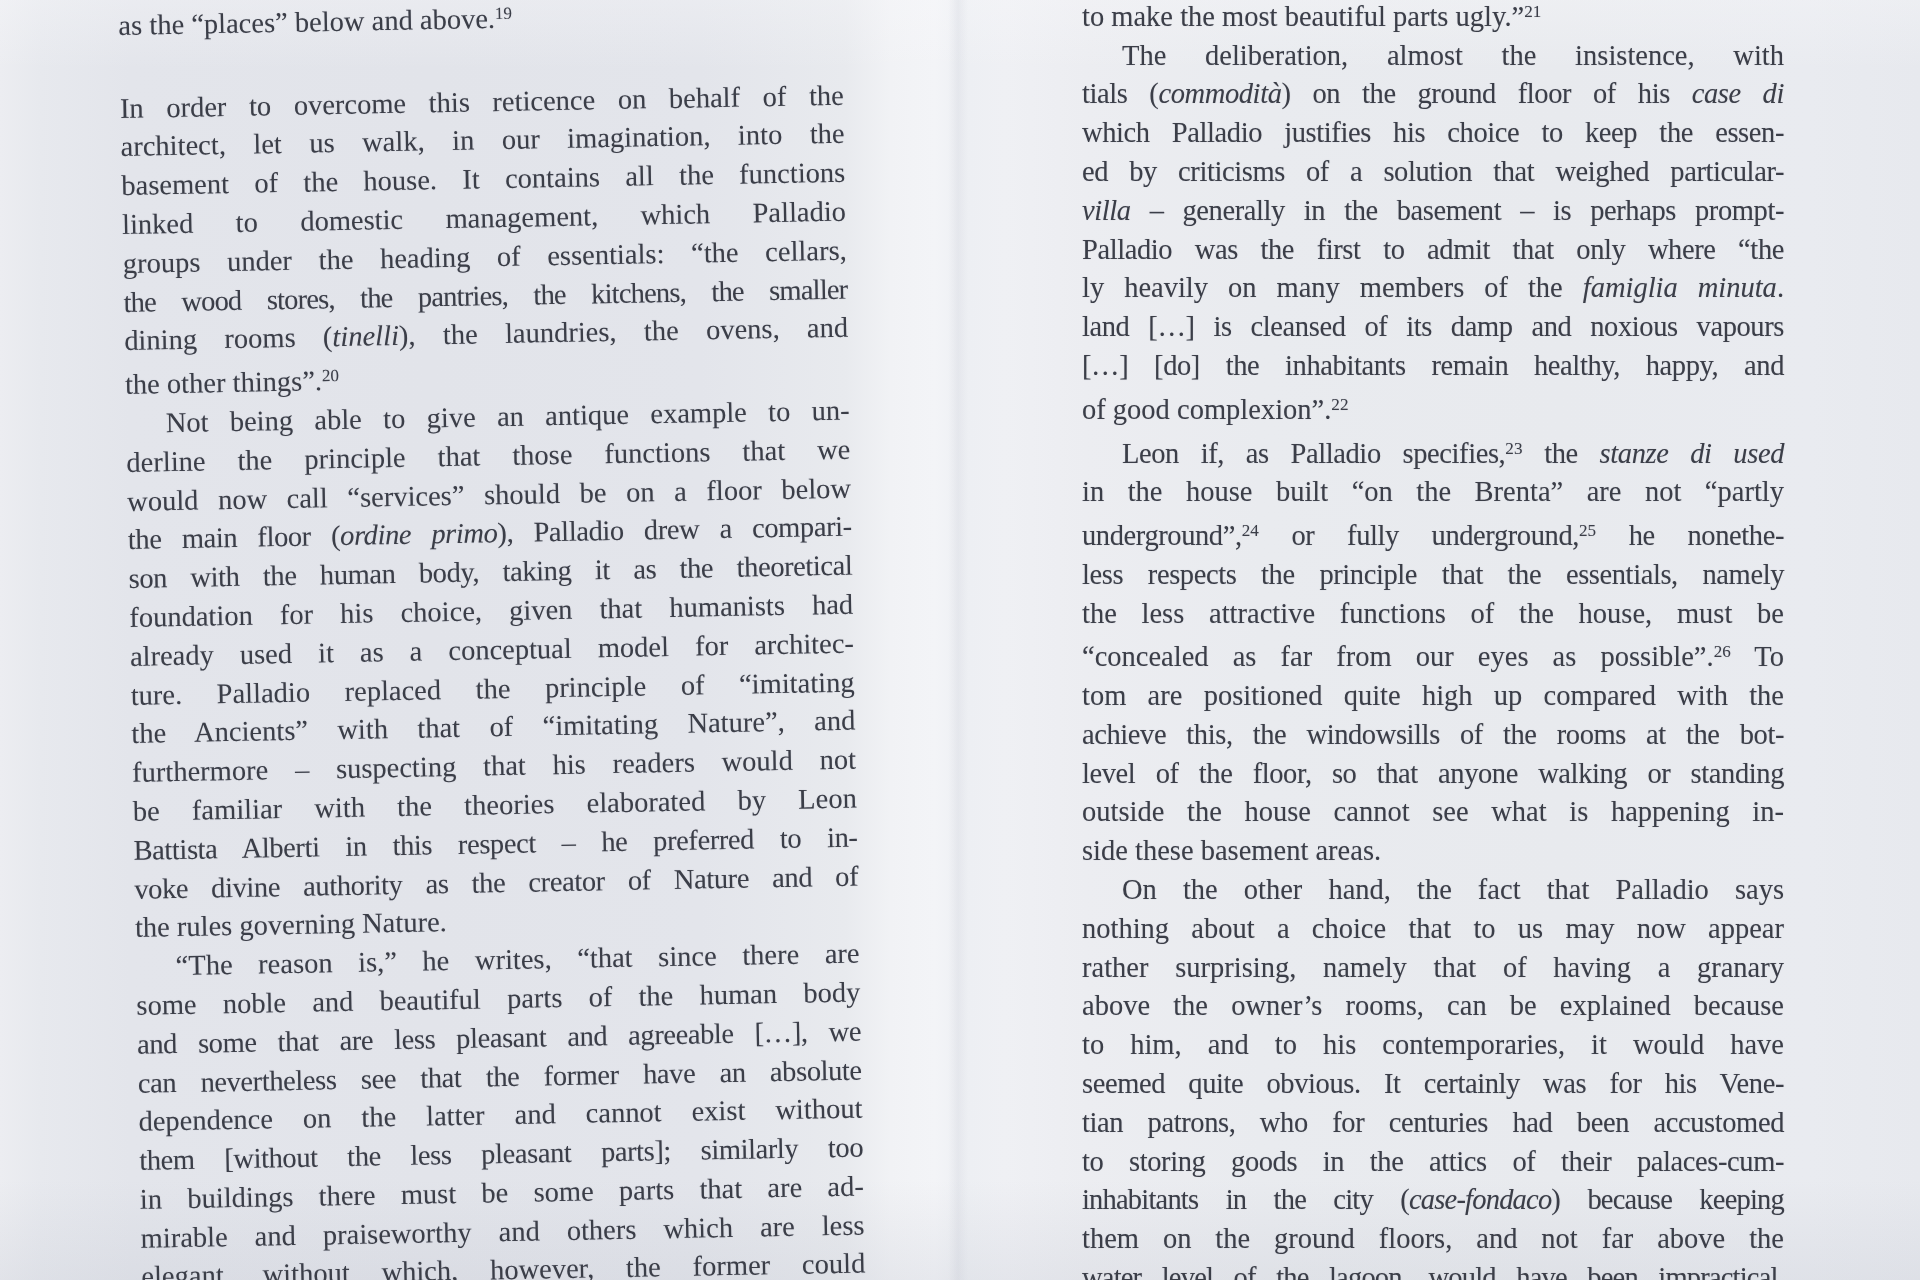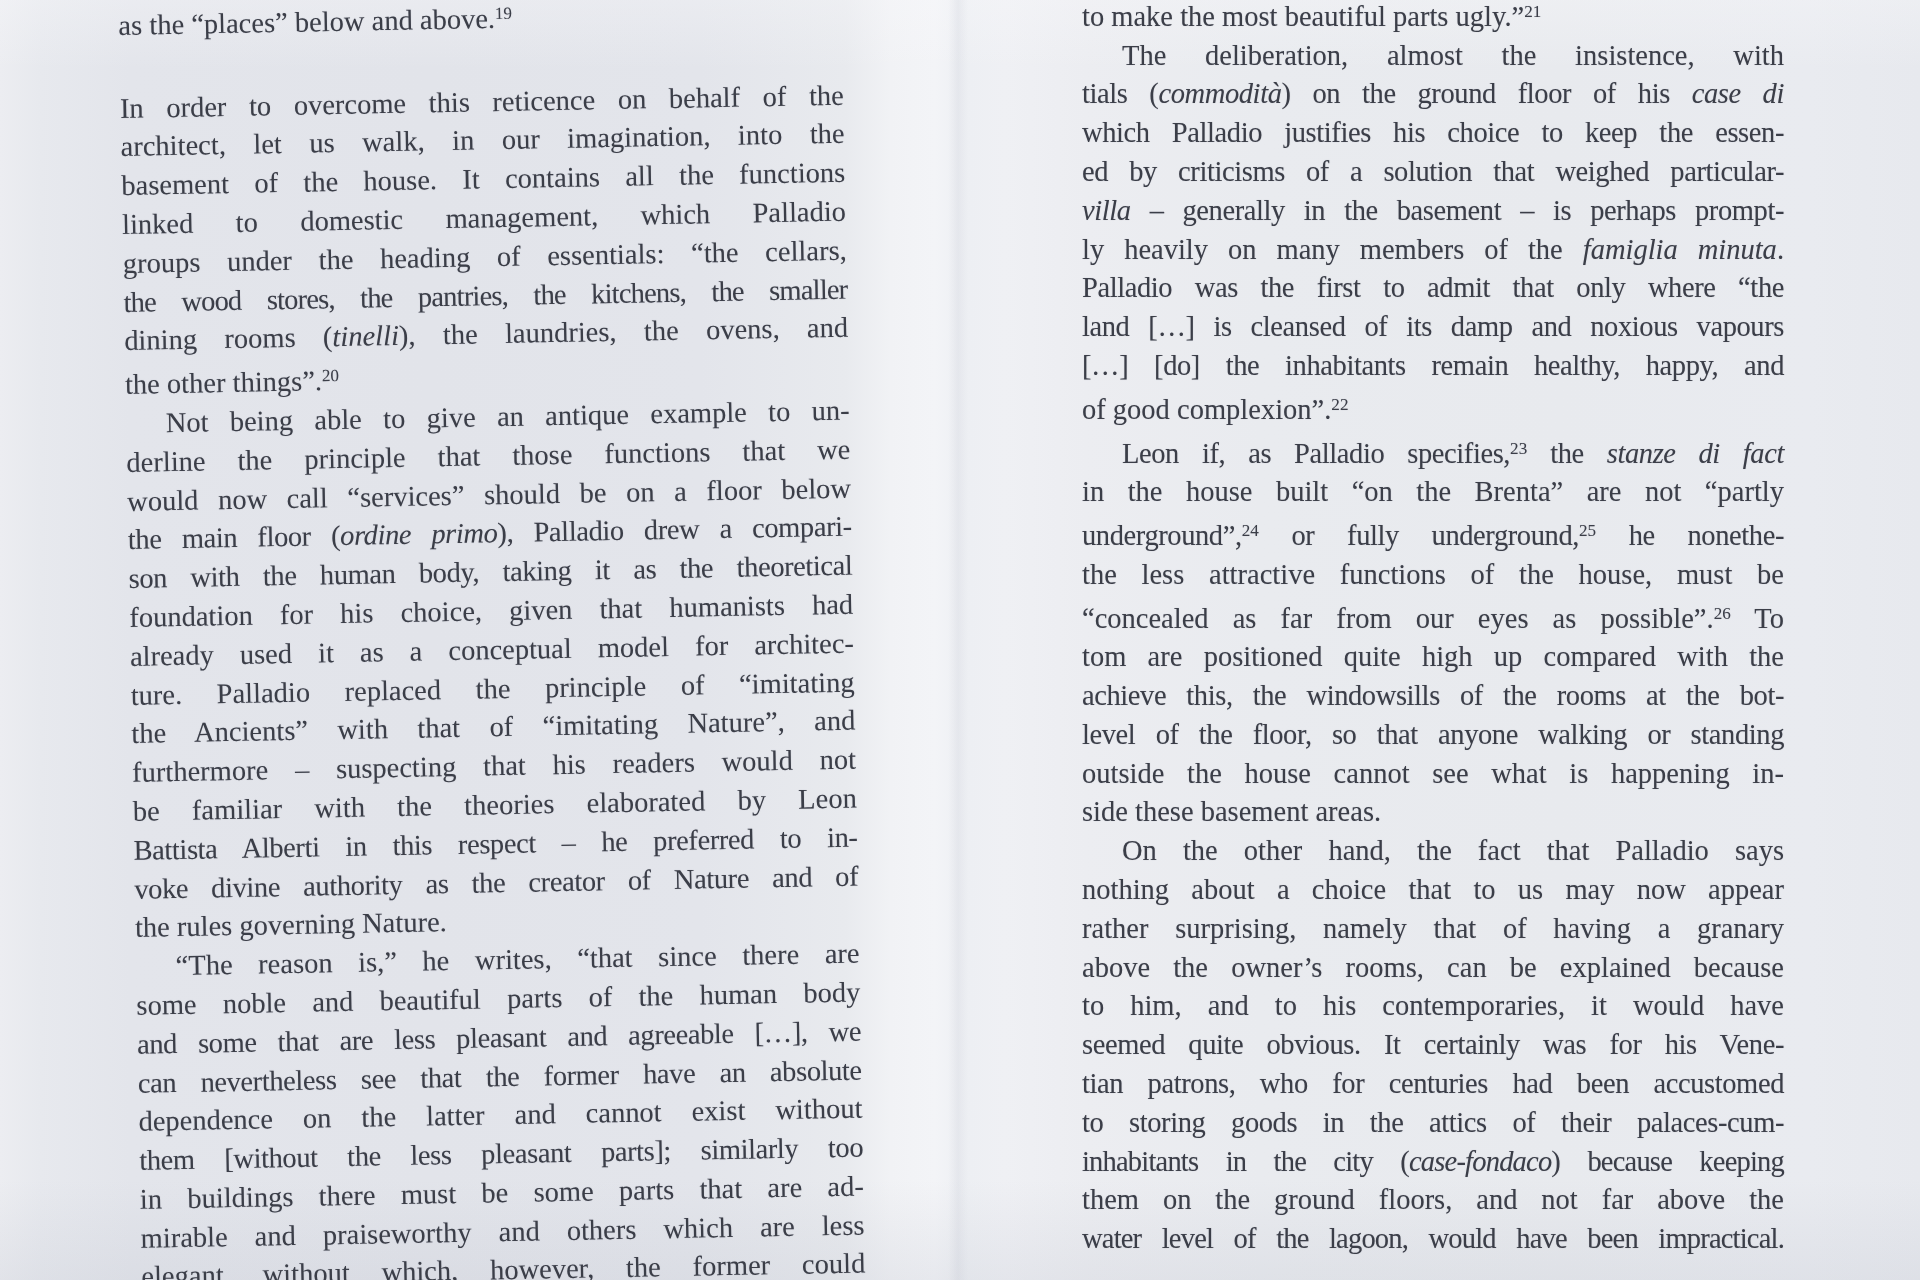--- a/index.html
+++ b/index.html
@@ -75,28 +75,29 @@
       <div class="line"><span>mirable and praiseworthy and others which are less</span></div>
       <div class="line"><span>elegant, without which, however, the former could</span></div>
     </div>
   <div class="page-col col-right" style="color: rgb(59, 62, 72);">
       <div class="line end"><span>to make the most beautiful parts ugly.”</span><span class="sup">21</span></div>
       <div class="line ind"><span>The deliberation, almost the insistence, with</span></div>
       <div class="line t"><span>tials (</span><span class="i">commodità</span><span>) on the ground floor of his </span><span class="i">case di</span></div>
       <div class="line t"><span>which Palladio justifies his choice to keep the essen-</span></div>
       <div class="line t"><span>ed by criticisms of a solution that weighed particular-</span></div>
       <div class="line t"><span class="i">villa</span><span> – generally in the basement – is perhaps prompt-</span></div>
+      <div class="line t"><span>Palladio was the first to admit that only where “the</span></div>
       <div class="line"><span>ly heavily on many members of the </span><span class="i">famiglia minuta</span><span>.</span></div>
-      <div class="line t"><span>Palladio was the first to admit that only where “the</span></div>
       <div class="line t"><span>land […] is cleansed of its damp and noxious vapours</span></div>
       <div class="line t"><span>[…] [do] the inhabitants remain healthy, happy, and</span></div>
       <div class="line end"><span>of good complexion”.</span><span class="sup">22</span></div>
-      <div class="line ind t"><span>Leon if, as Palladio specifies,</span><span class="sup">23</span><span> the </span><span class="i">stanze di fact</span></div>
+      <div class="line ind t"><span>Leon if, as Palladio specifies,</span><span class="sup">23</span><span> the </span><span class="i">stanze di used</span></div>
       <div class="line"><span>in the house built “on the Brenta” are not “partly</span></div>
       <div class="line t"><span>underground”,</span><span class="sup">24</span><span> or fully underground,</span><span class="sup">25</span><span> he nonethe-</span></div>
+      <div class="line t"><span>less respects the principle that the essentials, namely</span></div>
       <div class="line"><span>the less attractive functions of the house, must be</span></div>
       <div class="line"><span>“concealed as far from our eyes as possible”.</span><span class="sup">26</span><span> To</span></div>
       <div class="line"><span>tom are positioned quite high up compared with the</span></div>
       <div class="line t"><span>achieve this, the windowsills of the rooms at the bot-</span></div>
       <div class="line t"><span>level of the floor, so that anyone walking or standing</span></div>
       <div class="line"><span>outside the house cannot see what is happening in-</span></div>
       <div class="line end"><span>side these basement areas.</span></div>
       <div class="line ind"><span>On the other hand, the fact that Palladio says</span></div>
       <div class="line"><span>nothing about a choice that to us may now appear</span></div>
       <div class="line"><span>rather surprising, namely that of having a granary</span></div>

